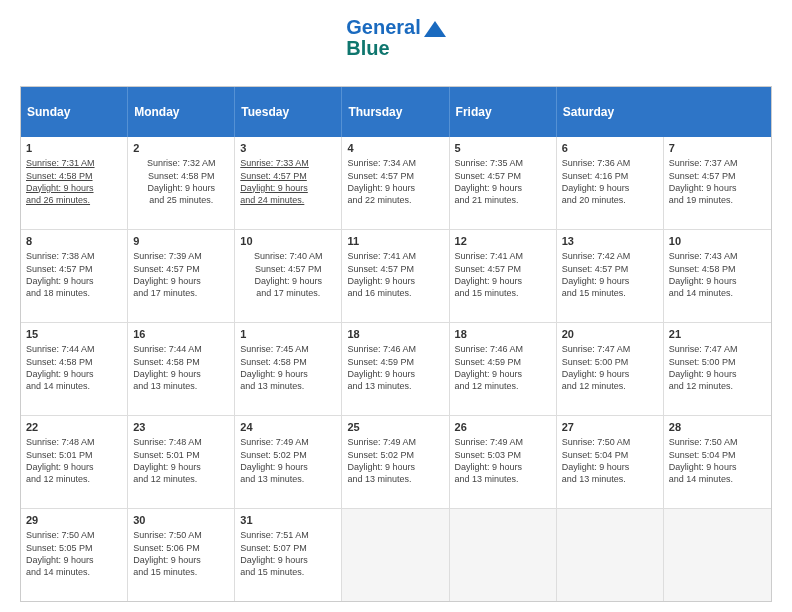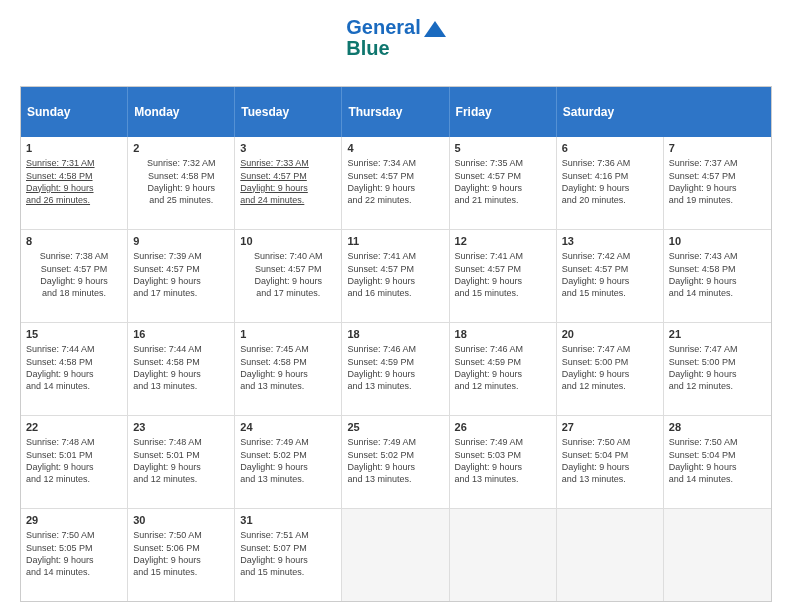--- a/index.html
+++ b/index.html
@@ -179,21 +179,21 @@
             <span class="day-num">7</span>
             <div class="cell-text" style="white-space: pre-line;">Sunrise: 7:37 AM
 Sunset: 4:57 PM
 Daylight: 9 hours
 and 19 minutes.</div>
           </div>
         </div>
         <div class="cal-row">
           <div class="cal-cell">
             <span class="day-num">8</span>
-            <div class="cell-text" style="white-space: pre-line; text-align: center;">Sunrise: 7:38 AM
+            <div class="cell-text" style="white-space: pre-line;">Sunrise: 7:38 AM
 Sunset: 4:57 PM
 Daylight: 9 hours
 and 18 minutes.</div>
           </div>
           <div class="cal-cell">
             <span class="day-num">9</span>
             <div class="cell-text" style="white-space: pre-line;">Sunrise: 7:39 AM
 Sunset: 4:57 PM
 Daylight: 9 hours
 and 17 minutes.</div>

